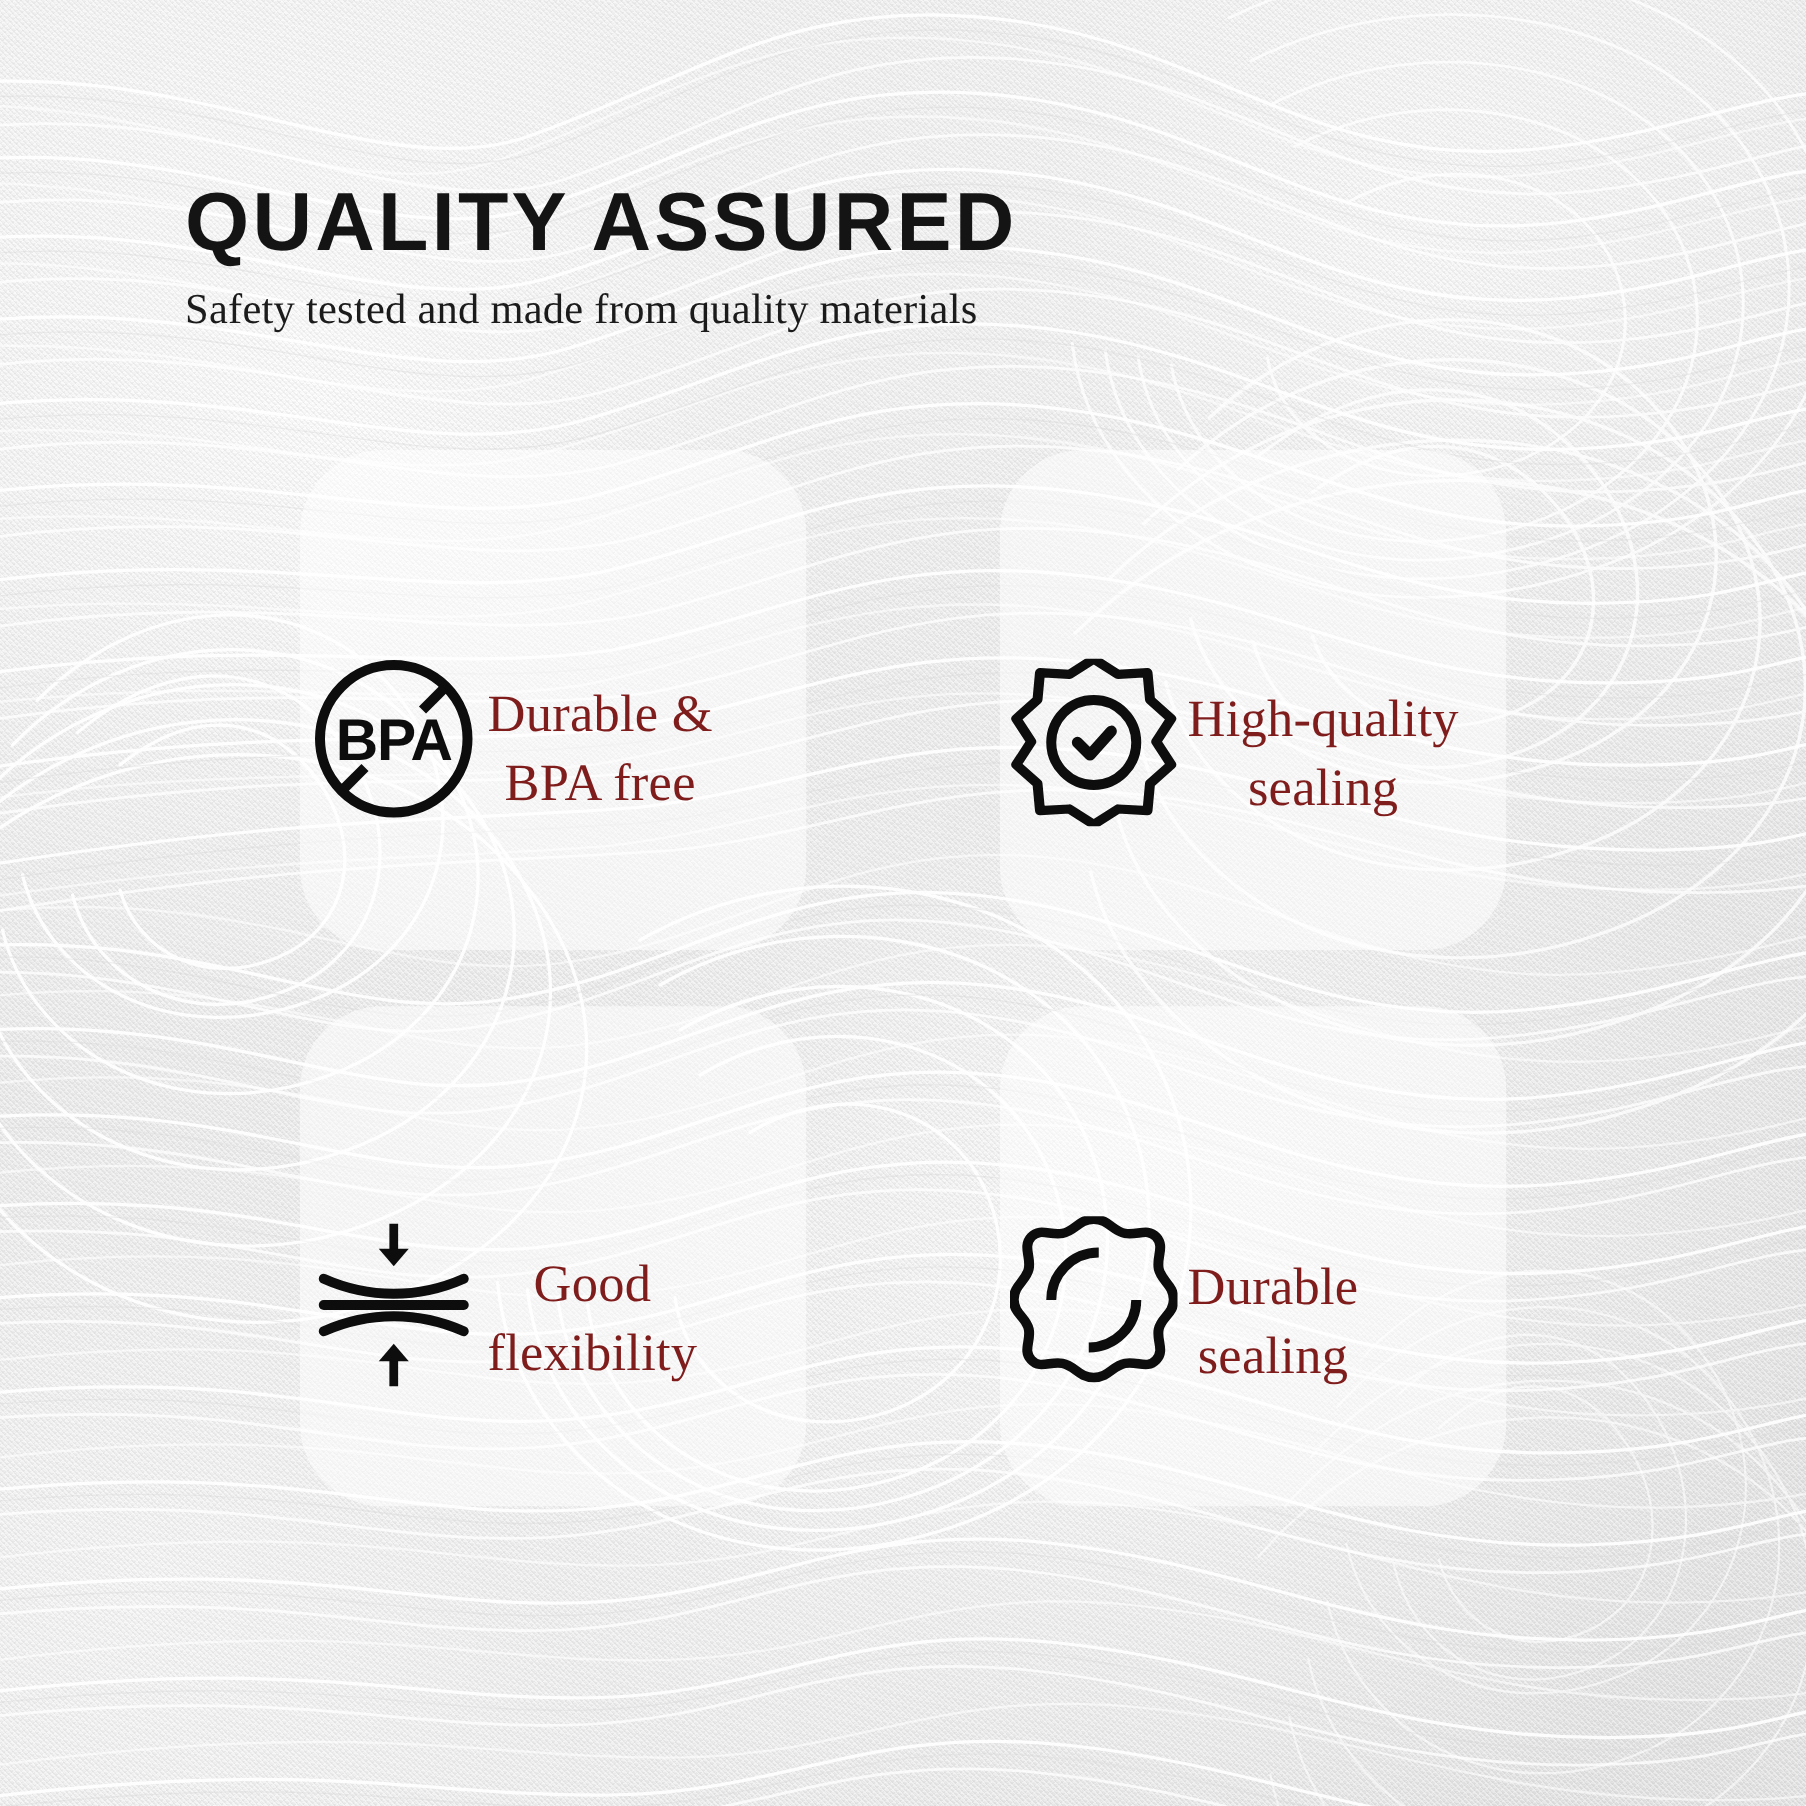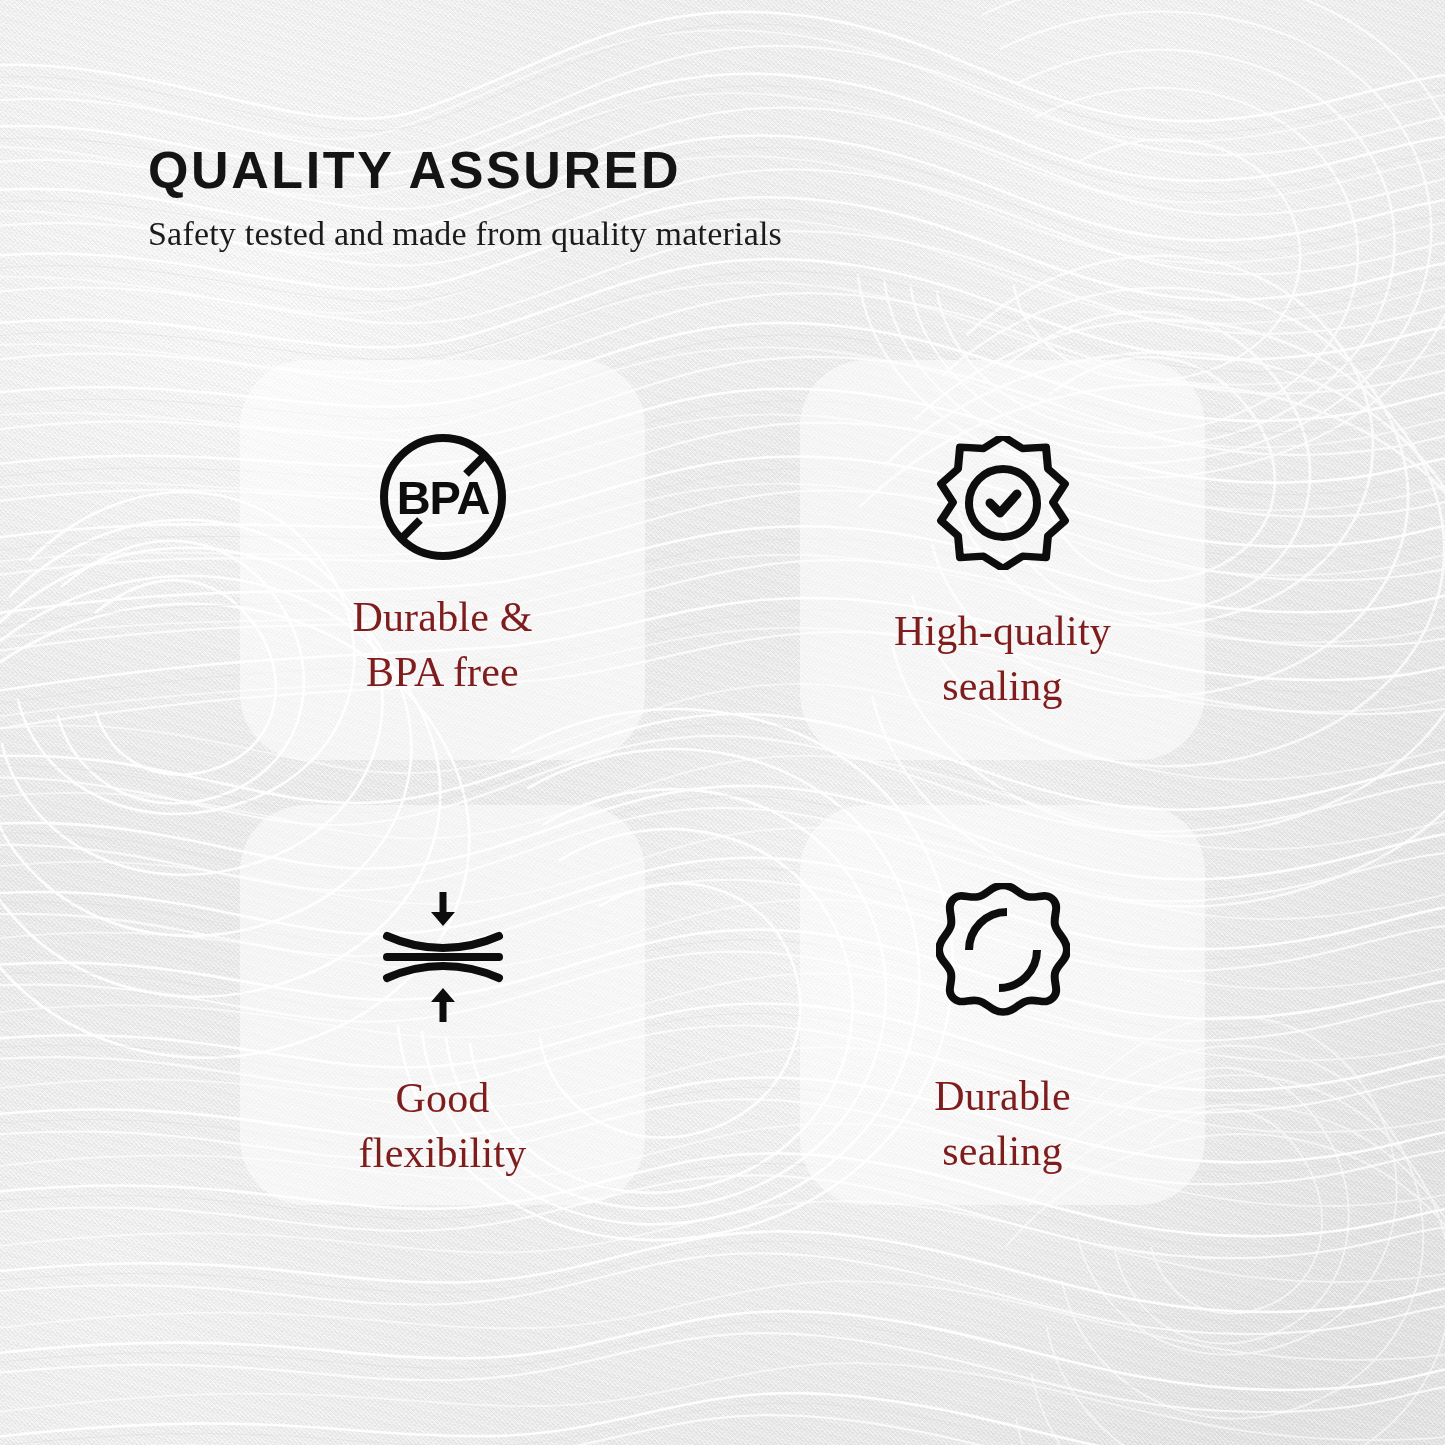--- a/index.html
+++ b/index.html
@@ -66,21 +66,21 @@
     position: absolute;
     left: 148px;
     top: 144px;
     width: 1100px;
   }
 
   .title {
     margin: 0;
     font-family: "Liberation Sans", sans-serif;
     font-weight: 700;
-    font-size: 52px;
+    font-size: 66px;
     line-height: 1.02;
     letter-spacing: 2.6px;
     color: #141414;
     white-space: nowrap;
   }
 
   .subtitle {
     margin: 18px 0 0 0;
     font-family: Liberation Serif, serif;
     font-weight: 400;
@@ -103,21 +103,21 @@
     grid-template-rows: 400px 400px;
     column-gap: 155px;
     row-gap: 45px;
   }
 
   .card {
     position: relative;
     border-radius: 66px;
     background: rgba(255,255,255,0.52);
     display: flex;
-    flex-direction: column;
+    flex-direction: row;
     align-items: center;
     justify-content: flex-start;
     padding-top: 62px;
     box-sizing: border-box;
   }
 
   .card-icon {
     width: 150px;
     height: 150px;
     display: flex;

